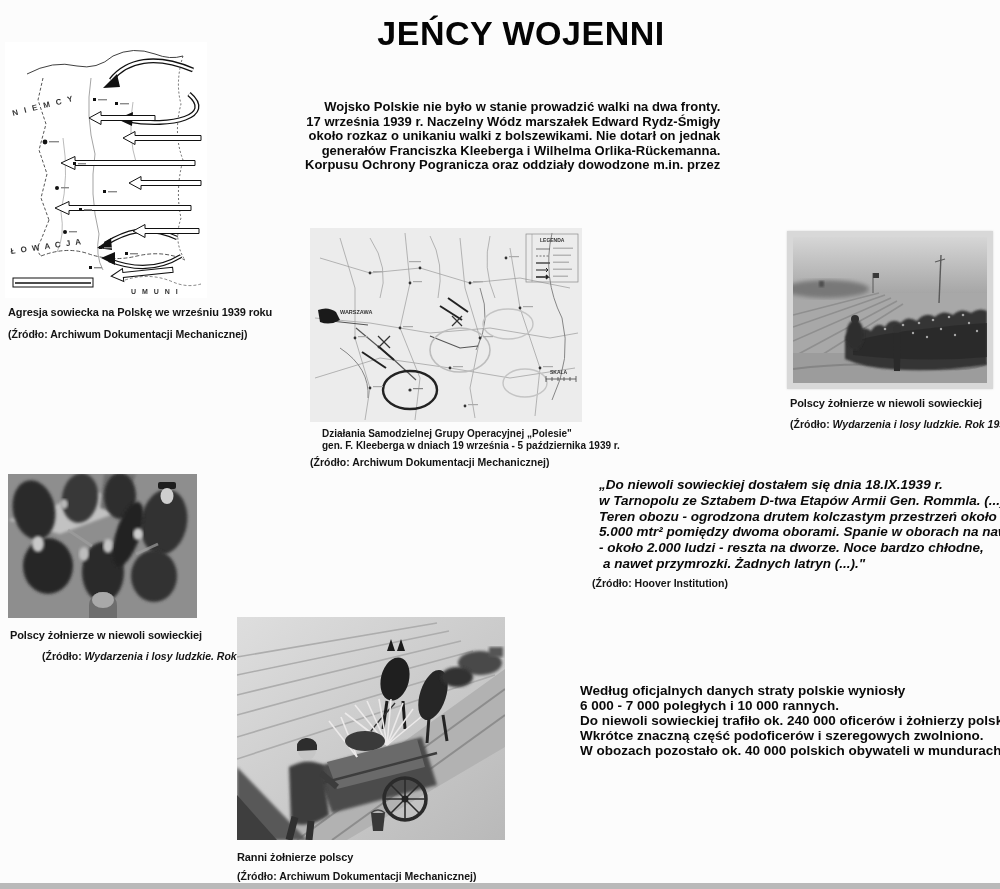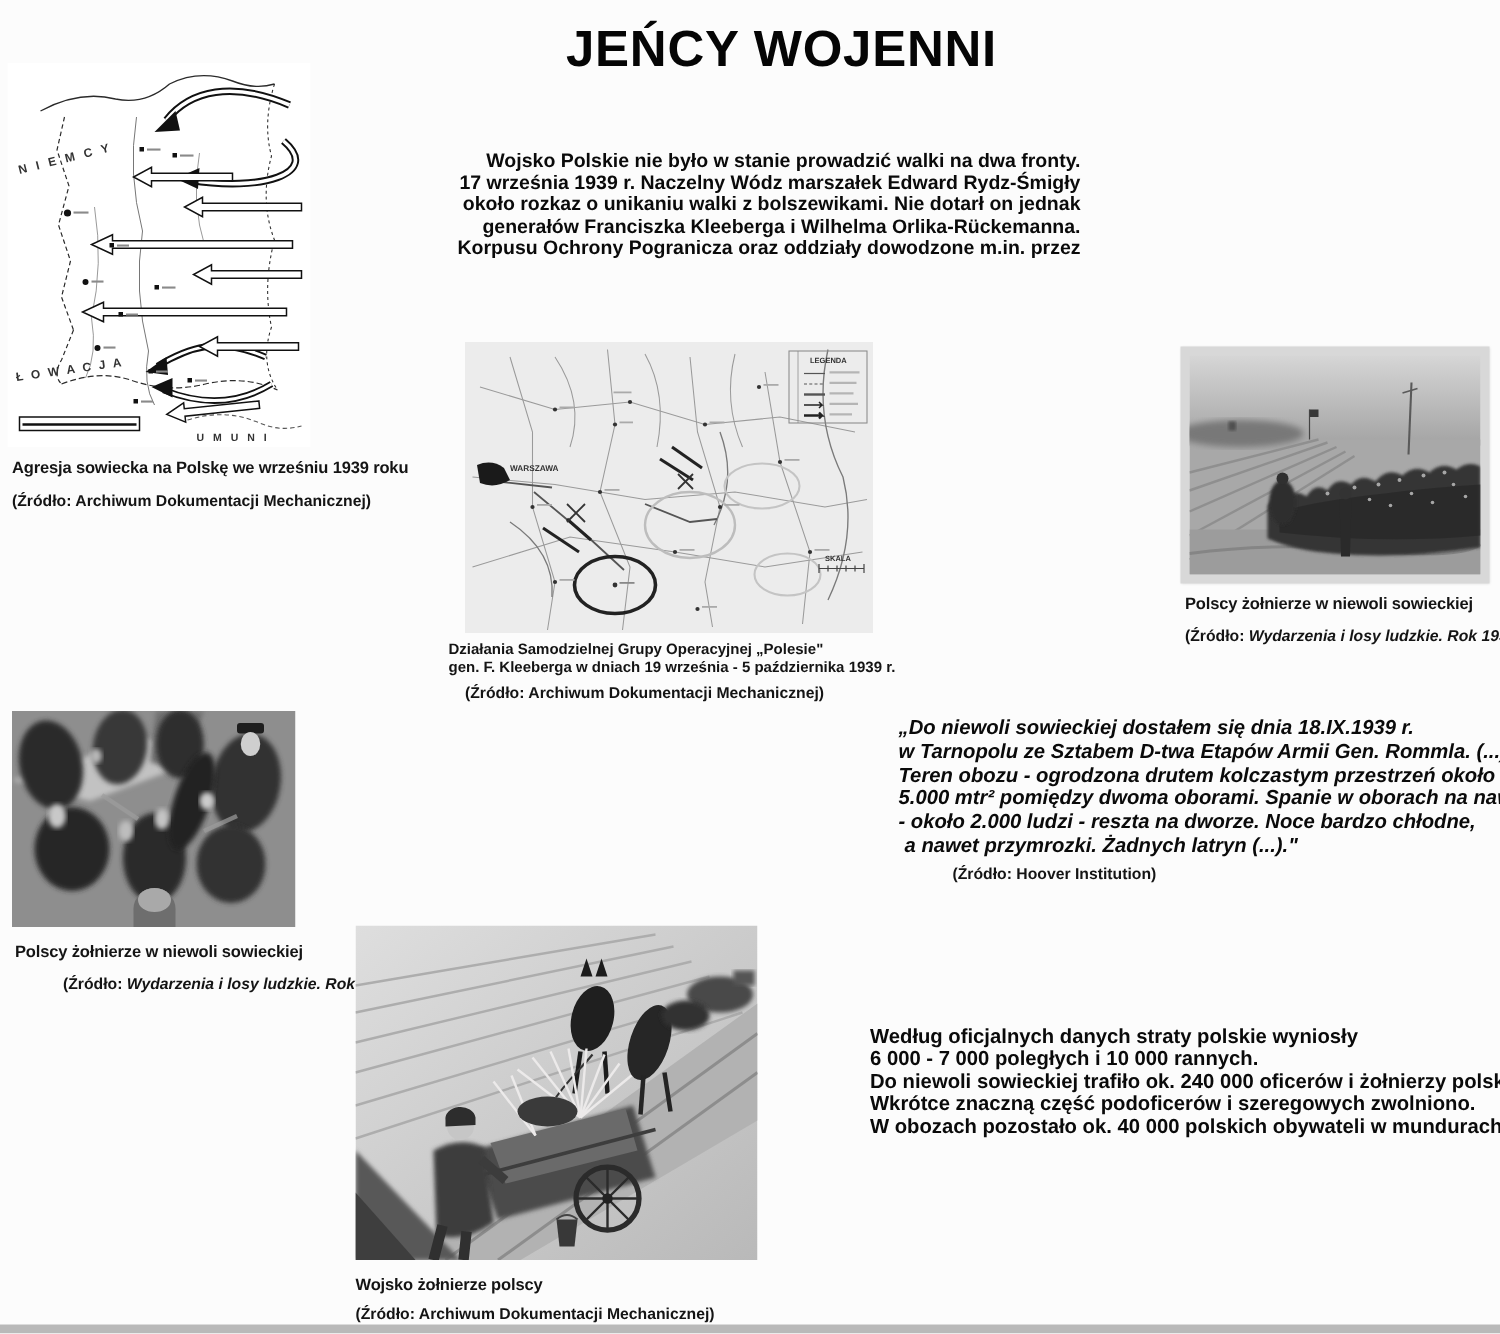--- a/index.html
+++ b/index.html
@@ -219,21 +219,21 @@
         <line x1="236" y1="148" x2="236" y2="154"></line>
           <line x1="242" y1="149" x2="242" y2="153"></line>
         <line x1="248" y1="149" x2="248" y2="153"></line>
           <line x1="254" y1="149" x2="254" y2="153"></line>
         <line x1="260" y1="149" x2="260" y2="153"></line>
           <line x1="266" y1="148" x2="266" y2="154"></line>
       </g>
     </g>
   </svg>
 </div>
-<div class="abs cap-sm" style="left:299px;top:428px;">
+<div class="abs cap-sm" style="left:322px;top:428px;">
   <div>Działania Samodzielnej Grupy Operacyjnej „Polesie"</div>
   <div>gen. F. Kleeberga w dniach 19 września - 5 października 1939 r.</div>
 </div>
 <div class="abs src" style="left:310px;top:456px;">(Źródło: Archiwum Dokumentacji Mechanicznej)</div>
 
 <div class="abs photo-backing" style="left:787px;top:231px;">
   <svg width="194" height="146" viewBox="0 0 194 146">
     <defs>
       <linearGradient id="sky1" x1="0" y1="0" x2="0" y2="1">
         <stop offset="0" stop-color="#d6d6d6"></stop>
@@ -297,21 +297,21 @@
 <div class="abs src" style="left:790px;top:418px;"><span>(Źródło: </span><span class="ital">Wydarzenia i losy ludzkie. Rok 1939</span></div>
 
 <div class="abs quote" style="left:599px;top:477px;">
   <div>„Do niewoli sowieckiej dostałem się dnia 18.IX.1939 r.</div>
   <div>w Tarnopolu ze Sztabem D-twa Etapów Armii Gen. Rommla. (...)</div>
   <div>Teren obozu - ogrodzona drutem kolczastym przestrzeń około</div>
   <div>5.000 mtr² pomiędzy dwoma oborami. Spanie w oborach na nawozie</div>
   <div>- około 2.000 ludzi - reszta na dworze. Noce bardzo chłodne,</div>
   <div class="indent">a nawet przymrozki. Żadnych latryn (...)."</div>
 </div>
-<div class="abs src" style="left:635px;top:577px;">(Źródło: Hoover Institution)</div>
+<div class="abs src" style="left:592px;top:577px;">(Źródło: Hoover Institution)</div>
 
 <div class="abs" style="left:8px;top:474px;">
   <svg width="189" height="144" viewBox="0 0 189 144">
     <defs>
         <filter id="blur3">
           <feGaussianBlur stdDeviation="1.6"></feGaussianBlur>
         </filter>
       </defs>
     <rect x="0" y="0" width="189" height="144" fill="#8e8e8e"></rect>
     <polygon points="0,46 88,18 132,30 52,60" fill="#c2c2c2" filter="url(#blur3)"></polygon>
@@ -430,21 +430,21 @@
 
     <g>
       <path d="M52,150 Q70,140 86,148 L92,198 Q72,212 54,206 Z" fill="#3c3c3c" filter="url(#blur4)"></path>
       <circle cx="70" cy="134" r="9" fill="#c6c6c6"></circle>
       <path d="M60,130 A10,8 0 0 1 80,128 L80,133 L60,134 Z" fill="#2d2d2d"></path>
       <line x1="84" y1="156" x2="100" y2="170" stroke="#3c3c3c" stroke-width="6"></line>
       <path d="M58,200 L52,223 M74,204 L72,223" stroke="#303030" stroke-width="7"></path>
     </g>
   </svg>
 </div>
-<div class="abs cap" style="left:237px;top:851px;">Wojsko żołnierze polscy</div>
+<div class="abs cap" style="left:237px;top:851px;">Ranni żołnierze polscy</div>
 <div class="abs src" style="left:237px;top:870px;">(Źródło: Archiwum Dokumentacji Mechanicznej)</div>
 
 <div class="abs bodytext" style="left:580px;top:683px;font-size:13.5px;line-height:15px;">
   <div>Według oficjalnych danych straty polskie wyniosły</div>
   <div>6 000 - 7 000 poległych i 10 000 rannych.</div>
   <div>Do niewoli sowieckiej trafiło ok. 240 000 oficerów i żołnierzy polskich.</div>
   <div>Wkrótce znaczną część podoficerów i szeregowych zwolniono.</div>
   <div>W obozach pozostało ok. 40 000 polskich obywateli w mundurach.</div>
 </div>
 

